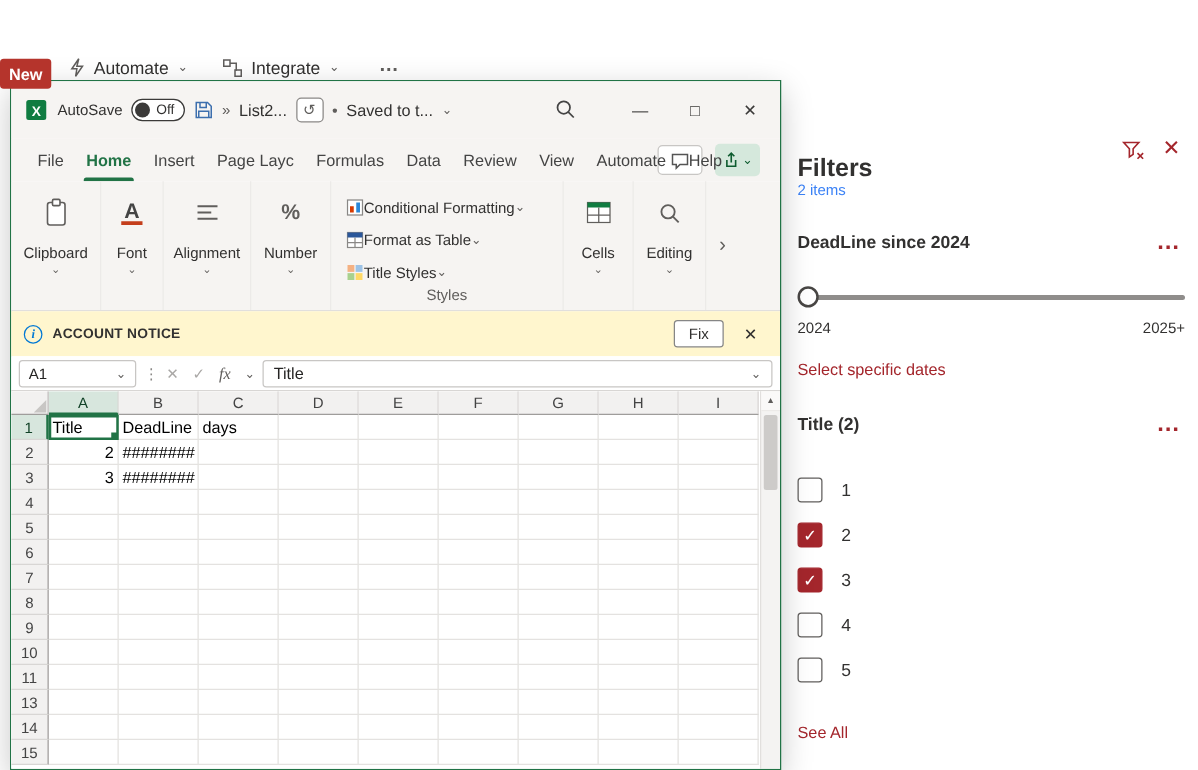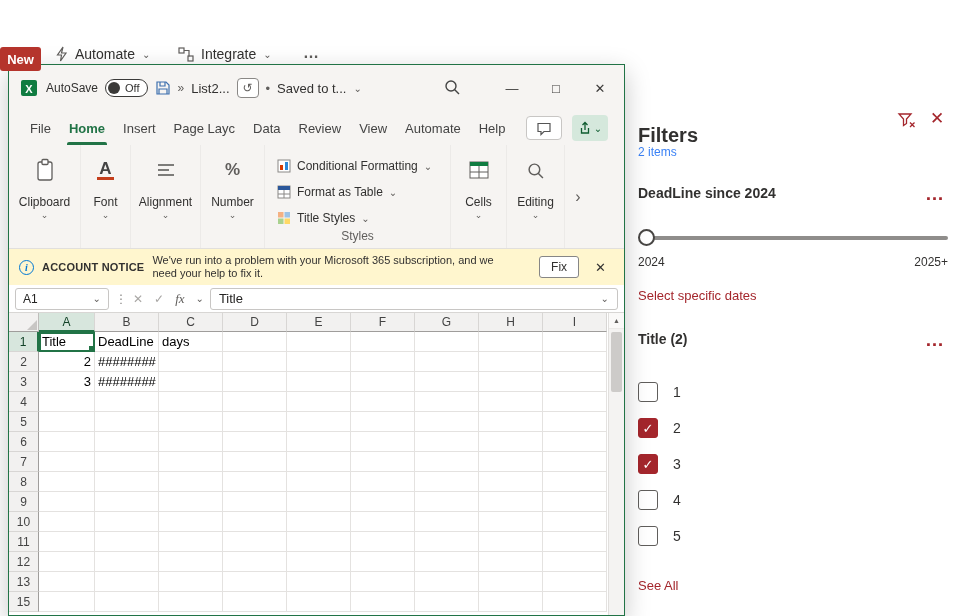--- a/index.html
+++ b/index.html
@@ -31,21 +31,21 @@
   .rtab.active::after{content:"";position:absolute;left:7px;right:7px;bottom:0;height:3px;background:#217346;border-radius:2px 2px 0 0}
   .comment-btn{position:absolute;right:62px;top:5px;width:36px;height:24px;border:1px solid #c8c6c4;border-radius:4px;background:#fff;display:flex;align-items:center;justify-content:center}
   .share-btn{position:absolute;right:16px;top:4px;width:36px;height:26px;border-radius:4px;background:#d5e8dc;display:flex;align-items:center;justify-content:center;gap:2px}
   
   .xl-ribbon{position:absolute;left:0;top:80px;right:0;height:104px;background:#f6f4f2;border-bottom:1px solid #e1dfdd;display:flex}
   .rgroup{display:flex;flex-direction:column;align-items:center;padding-top:7px;border-right:1px solid #eceae8}
   .gicon{height:36px;display:flex;align-items:center;justify-content:center}
   .glabel{font-size:12px;color:#323130;margin-top:7px;white-space:nowrap}
   .gcaret{font-size:9px;color:#605e5c;margin-top:1px}
   .styles-group{position:relative;display:flex;flex-direction:column;padding:8px 0 0 12px;border-right:1px solid #eceae8;width:186px}
-  .sline{display:flex;align-items:center;gap:6px;height:26px;font-size:12px;color:#323130;white-space:nowrap}
+  .sline{display:flex;align-items:center;height:26px;font-size:12px;color:#323130;white-space:nowrap}
   .styles-label{position:absolute;bottom:5px;left:0;right:0;text-align:center;font-size:12px;color:#605e5c}
   .font-a{font-size:17px;font-weight:bold;color:#444;line-height:17px;border-bottom:3px solid #c43e1c;padding:0 2px}
   .pct{font-size:17px;color:#605e5c;font-weight:bold}
   .more-chevron{width:26px;display:flex;align-items:center;justify-content:center;font-size:16px;color:#605e5c}
   
   .xl-notice{position:absolute;left:0;top:184px;right:0;height:36px;background:#fff6ce;display:flex;align-items:center;padding:0 10px;gap:8px}
   .info-i{width:15px;height:15px;border:1.5px solid #0078d4;border-radius:50%;color:#0078d4;font-size:10px;font-weight:bold;display:flex;align-items:center;justify-content:center;font-family:"Liberation Serif",serif;font-style:italic;flex:none}
   .notice-title{font-size:11px;font-weight:bold;letter-spacing:.2px;white-space:nowrap}
   .notice-msg{font-size:11px;line-height:13px;width:356px}
   .fix-btn{margin-left:auto;background:#fff;border:1px solid #868686;border-radius:3px;font-size:12px;padding:3px 11px;color:#323130}
@@ -189,20 +189,21 @@
         <svg width="14" height="14" viewBox="0 0 14 14">
             <path d="M3.5 7v5h7V7" fill="none" stroke="#0e5c2f" stroke-width="1.3"></path>
             <path d="M7 9V1.5M4.5 4L7 1.5 9.5 4" fill="none" stroke="#0e5c2f" stroke-width="1.3"></path>
           </svg>
         <span class="caret" style="color:#0e5c2f">⌄</span>
       </div>
     <div class="rtab">File</div>
         <div class="rtab active">Home</div>
         <div class="rtab">Insert</div>
         <div class="rtab">Page Layc</div>
+        <div class="rtab">Formulas</div>
         <div class="rtab">Data</div>
         <div class="rtab">Review</div>
         <div class="rtab">View</div>
         <div class="rtab">Automate</div>
         <div class="rtab">Help</div>
       </div>
 
     <div class="xl-ribbon">
       <div class="rgroup" style="width:72px">
         <div class="gicon">
@@ -292,21 +293,20 @@
         </div>
         <div class="glabel">Editing</div>
         <div class="gcaret">⌄</div>
       </div>
       <div class="more-chevron">›</div>
     </div>
 
     <div class="xl-notice">
       <span class="info-i">i</span>
       <span class="notice-title">ACCOUNT NOTICE</span>
-      <span class="notice-msg">We've run into a problem with your Microsoft 365 subscription, and we need your help to fix it.</span>
       <button class="fix-btn">Fix</button>
       <span class="notice-close">✕</span>
     </div>
 
     <div class="xl-fbar">
       <div class="namebox">
         <span>A1</span>
         <span class="caret">⌄</span>
       </div>
       <span class="vdots">⋮</span>
@@ -462,33 +462,33 @@
             <div class="cell" style="width: 64px;"></div>
             <div class="cell" style="width: 64px;"></div>
             <div class="cell" style="width: 64px;"></div>
             <div class="cell" style="width: 64px;"></div>
             <div class="cell" style="width: 64px;"></div>
             <div class="cell" style="width: 64px;"></div>
             <div class="cell" style="width: 64px;"></div>
             <div class="cell" style="width: 64px;"></div>
           </div>
           <div class="grow">
-            <div class="rowh">12</div>
-            <div class="cell" style="width: 56px;"></div>
-            <div class="cell" style="width: 64px;"></div>
-            <div class="cell" style="width: 64px;"></div>
-            <div class="cell" style="width: 64px;"></div>
-            <div class="cell" style="width: 64px;"></div>
-            <div class="cell" style="width: 64px;"></div>
-            <div class="cell" style="width: 64px;"></div>
-            <div class="cell" style="width: 64px;"></div>
-            <div class="cell" style="width: 64px;"></div>
-          </div>
-          <div class="grow">
             <div class="rowh">13</div>
+            <div class="cell" style="width: 56px;"></div>
+            <div class="cell" style="width: 64px;"></div>
+            <div class="cell" style="width: 64px;"></div>
+            <div class="cell" style="width: 64px;"></div>
+            <div class="cell" style="width: 64px;"></div>
+            <div class="cell" style="width: 64px;"></div>
+            <div class="cell" style="width: 64px;"></div>
+            <div class="cell" style="width: 64px;"></div>
+            <div class="cell" style="width: 64px;"></div>
+          </div>
+          <div class="grow">
+            <div class="rowh">14</div>
             <div class="cell" style="width: 56px;"></div>
             <div class="cell" style="width: 64px;"></div>
             <div class="cell" style="width: 64px;"></div>
             <div class="cell" style="width: 64px;"></div>
             <div class="cell" style="width: 64px;"></div>
             <div class="cell" style="width: 64px;"></div>
             <div class="cell" style="width: 64px;"></div>
             <div class="cell" style="width: 64px;"></div>
             <div class="cell" style="width: 64px;"></div>
           </div>

